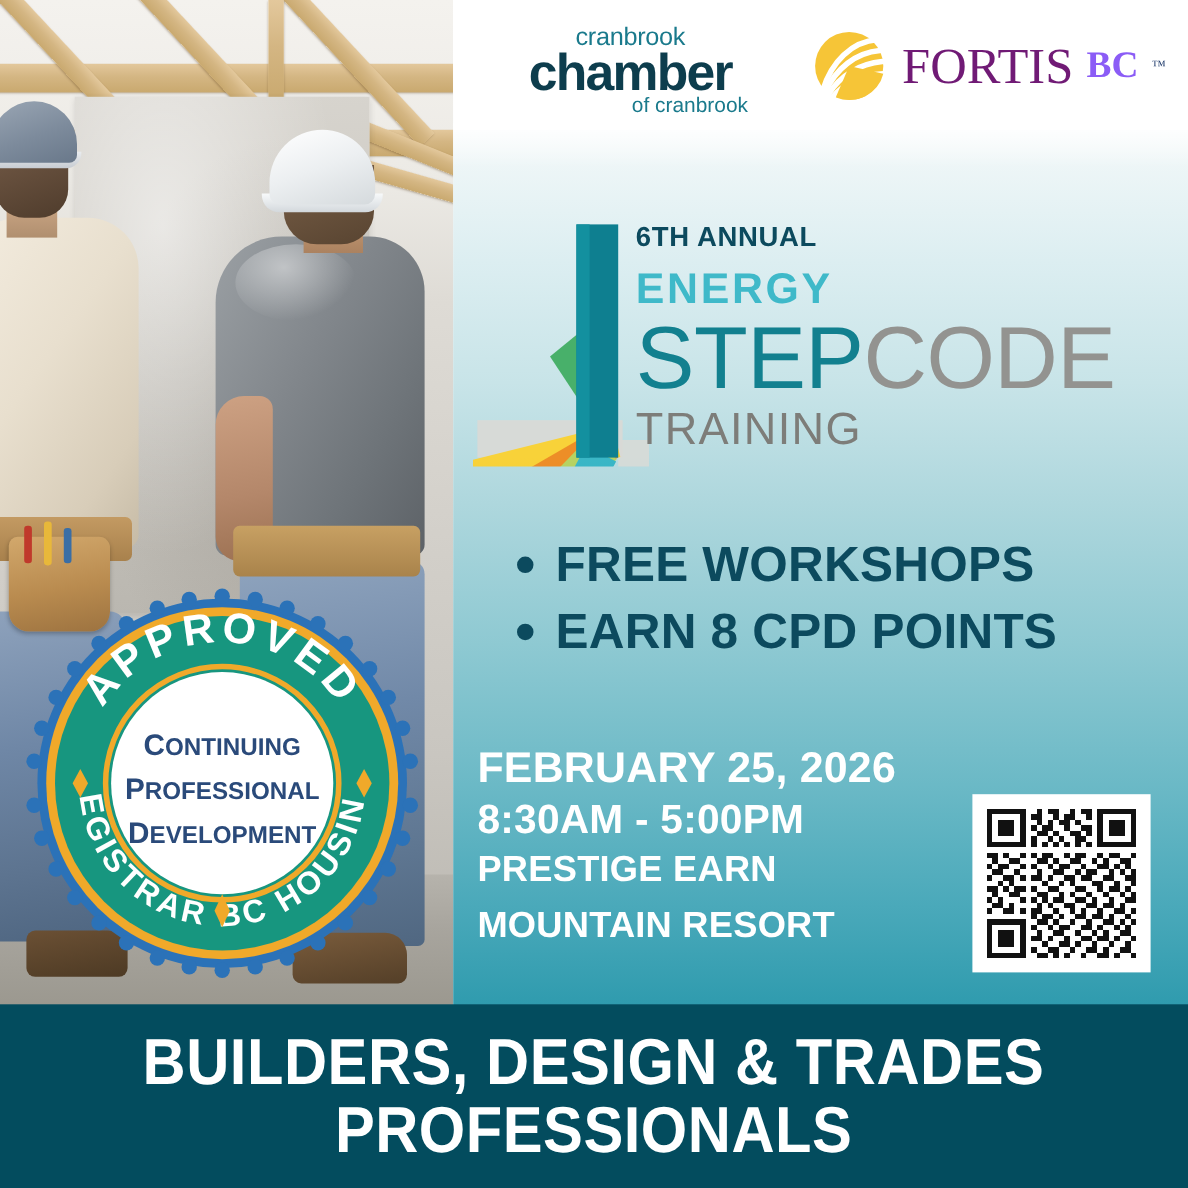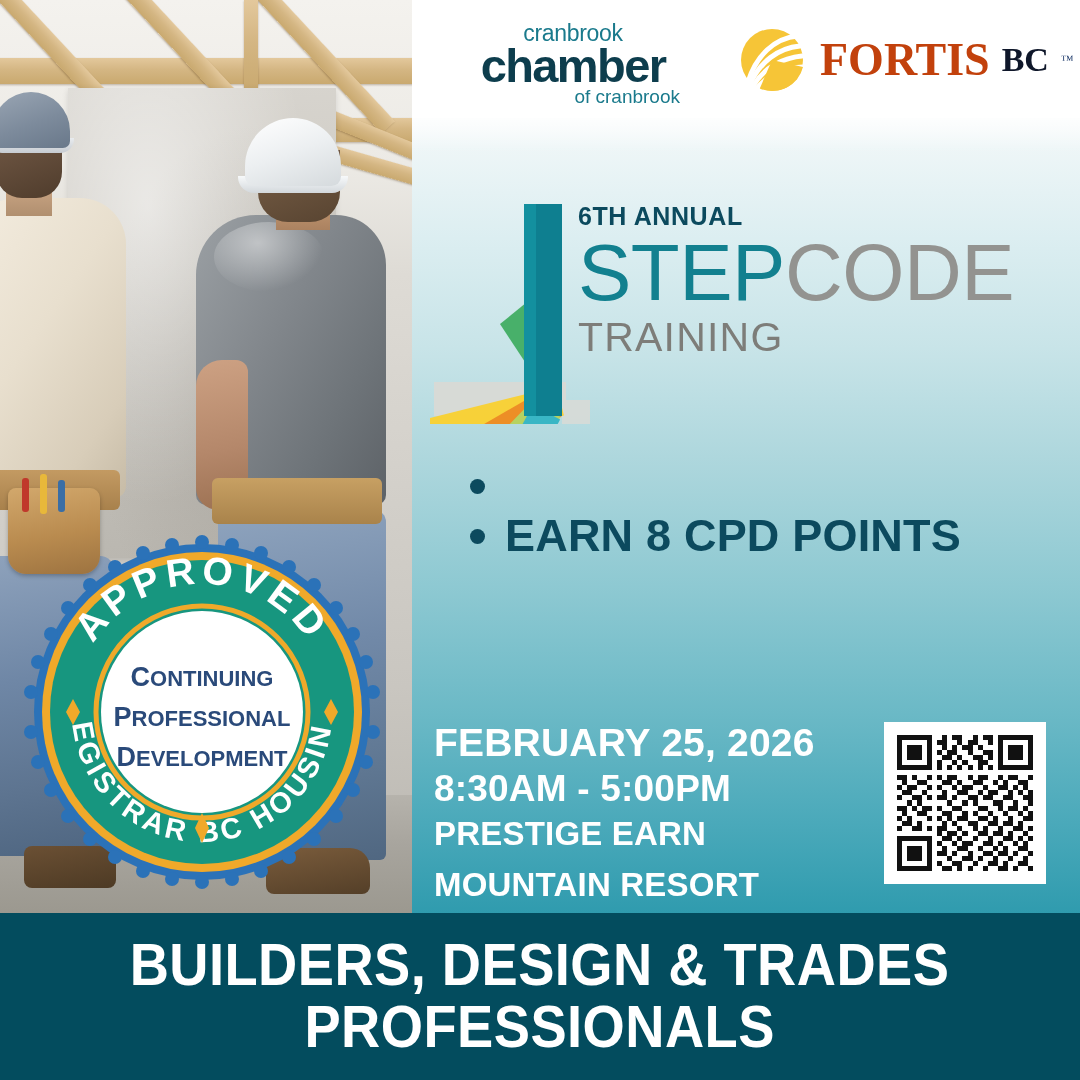--- a/index.html
+++ b/index.html
@@ -200,26 +200,26 @@
   }
 
   
   .fortis-logo {
     position: absolute; left: 736px; top: 26px; height: 68px;
     display: flex; align-items: center; gap: 12px;
   }
   .fortis-mark { width: 72px; height: 68px; }
   .fortis-word {
     font-family: "Liberation Serif", serif;
-    font-size: 46px; font-weight: 700; color: #c2410c; letter-spacing: 0px;
+    font-size: 46px; font-weight: 400; color: #701a75; letter-spacing: 0px;
     line-height: 1;
   }
   .fortis-bc {
     font-family: "Liberation Serif", serif;
-    font-size: 34px; font-weight: 700; color: #0f172a; letter-spacing: 0px;
+    font-size: 34px; font-weight: 700; color: #8b5cf6; letter-spacing: 0px;
   }
   .fortis-tm {
     font-family: "Liberation Serif", serif;
     font-size: 13px; color: #1e3a6b; vertical-align: super;
   }
 
   
   .esc-block {
     position: absolute; left: 430px; top: 196px; width: 640px; height: 232px;
   }
@@ -260,21 +260,21 @@
     background: #0c4a5e; flex: none;
     position: relative; top: -7px;
   }
   .bullet-text {
     font-size: 45px; font-weight: 700; color: #0c4a5e;
     letter-spacing: 0.2px; line-height: 1.18;
   }
 
   
   .details {
-    position: absolute; left: 434px; top: 722px; width: 420px;
+    position: absolute; left: 434px; top: 678px; width: 420px;
     color: #ffffff;
   }
   .det-date {
     font-size: 39px; font-weight: 700; letter-spacing: 0.2px; line-height: 1.08;
   }
   .det-time {
     font-size: 37px; font-weight: 700; letter-spacing: 0.2px; line-height: 1.12;
     margin-top: 4px;
   }
   .det-venue {
@@ -408,30 +408,32 @@
 
           <path d="M -4 -4 L -62 -92 L -30 -118 L -2 -40 Z" fill="#3aaa5c" opacity="0.9"></path>
 
           <rect x="-38" y="-212" width="38" height="212" fill="#0e7f90"></rect>
           <rect x="-38" y="-212" width="12" height="212" fill="#13909f"></rect>
         </g>
       </svg>
     </div>
     <div class="esc-text">
       <div class="esc-annual">6TH ANNUAL</div>
+      <div class="esc-energy">ENERGY</div>
       <div class="esc-stepcode">
         <span class="esc-step">STEP</span><span class="esc-code">CODE</span>
       </div>
       <div class="esc-training">TRAINING</div>
     </div>
   </div>
 
   <div class="bullets">
     <div class="bullet-row">
       <span class="bullet-dot"></span>
+      <span class="bullet-text">FREE WORKSHOPS</span>
     </div>
     <div class="bullet-row">
       <span class="bullet-dot"></span>
       <span class="bullet-text">EARN 8 CPD POINTS</span>
     </div>
   </div>
 
   <div class="details">
     <div class="det-date">FEBRUARY 25, 2026</div>
     <div class="det-time">8:30AM - 5:00PM</div>

